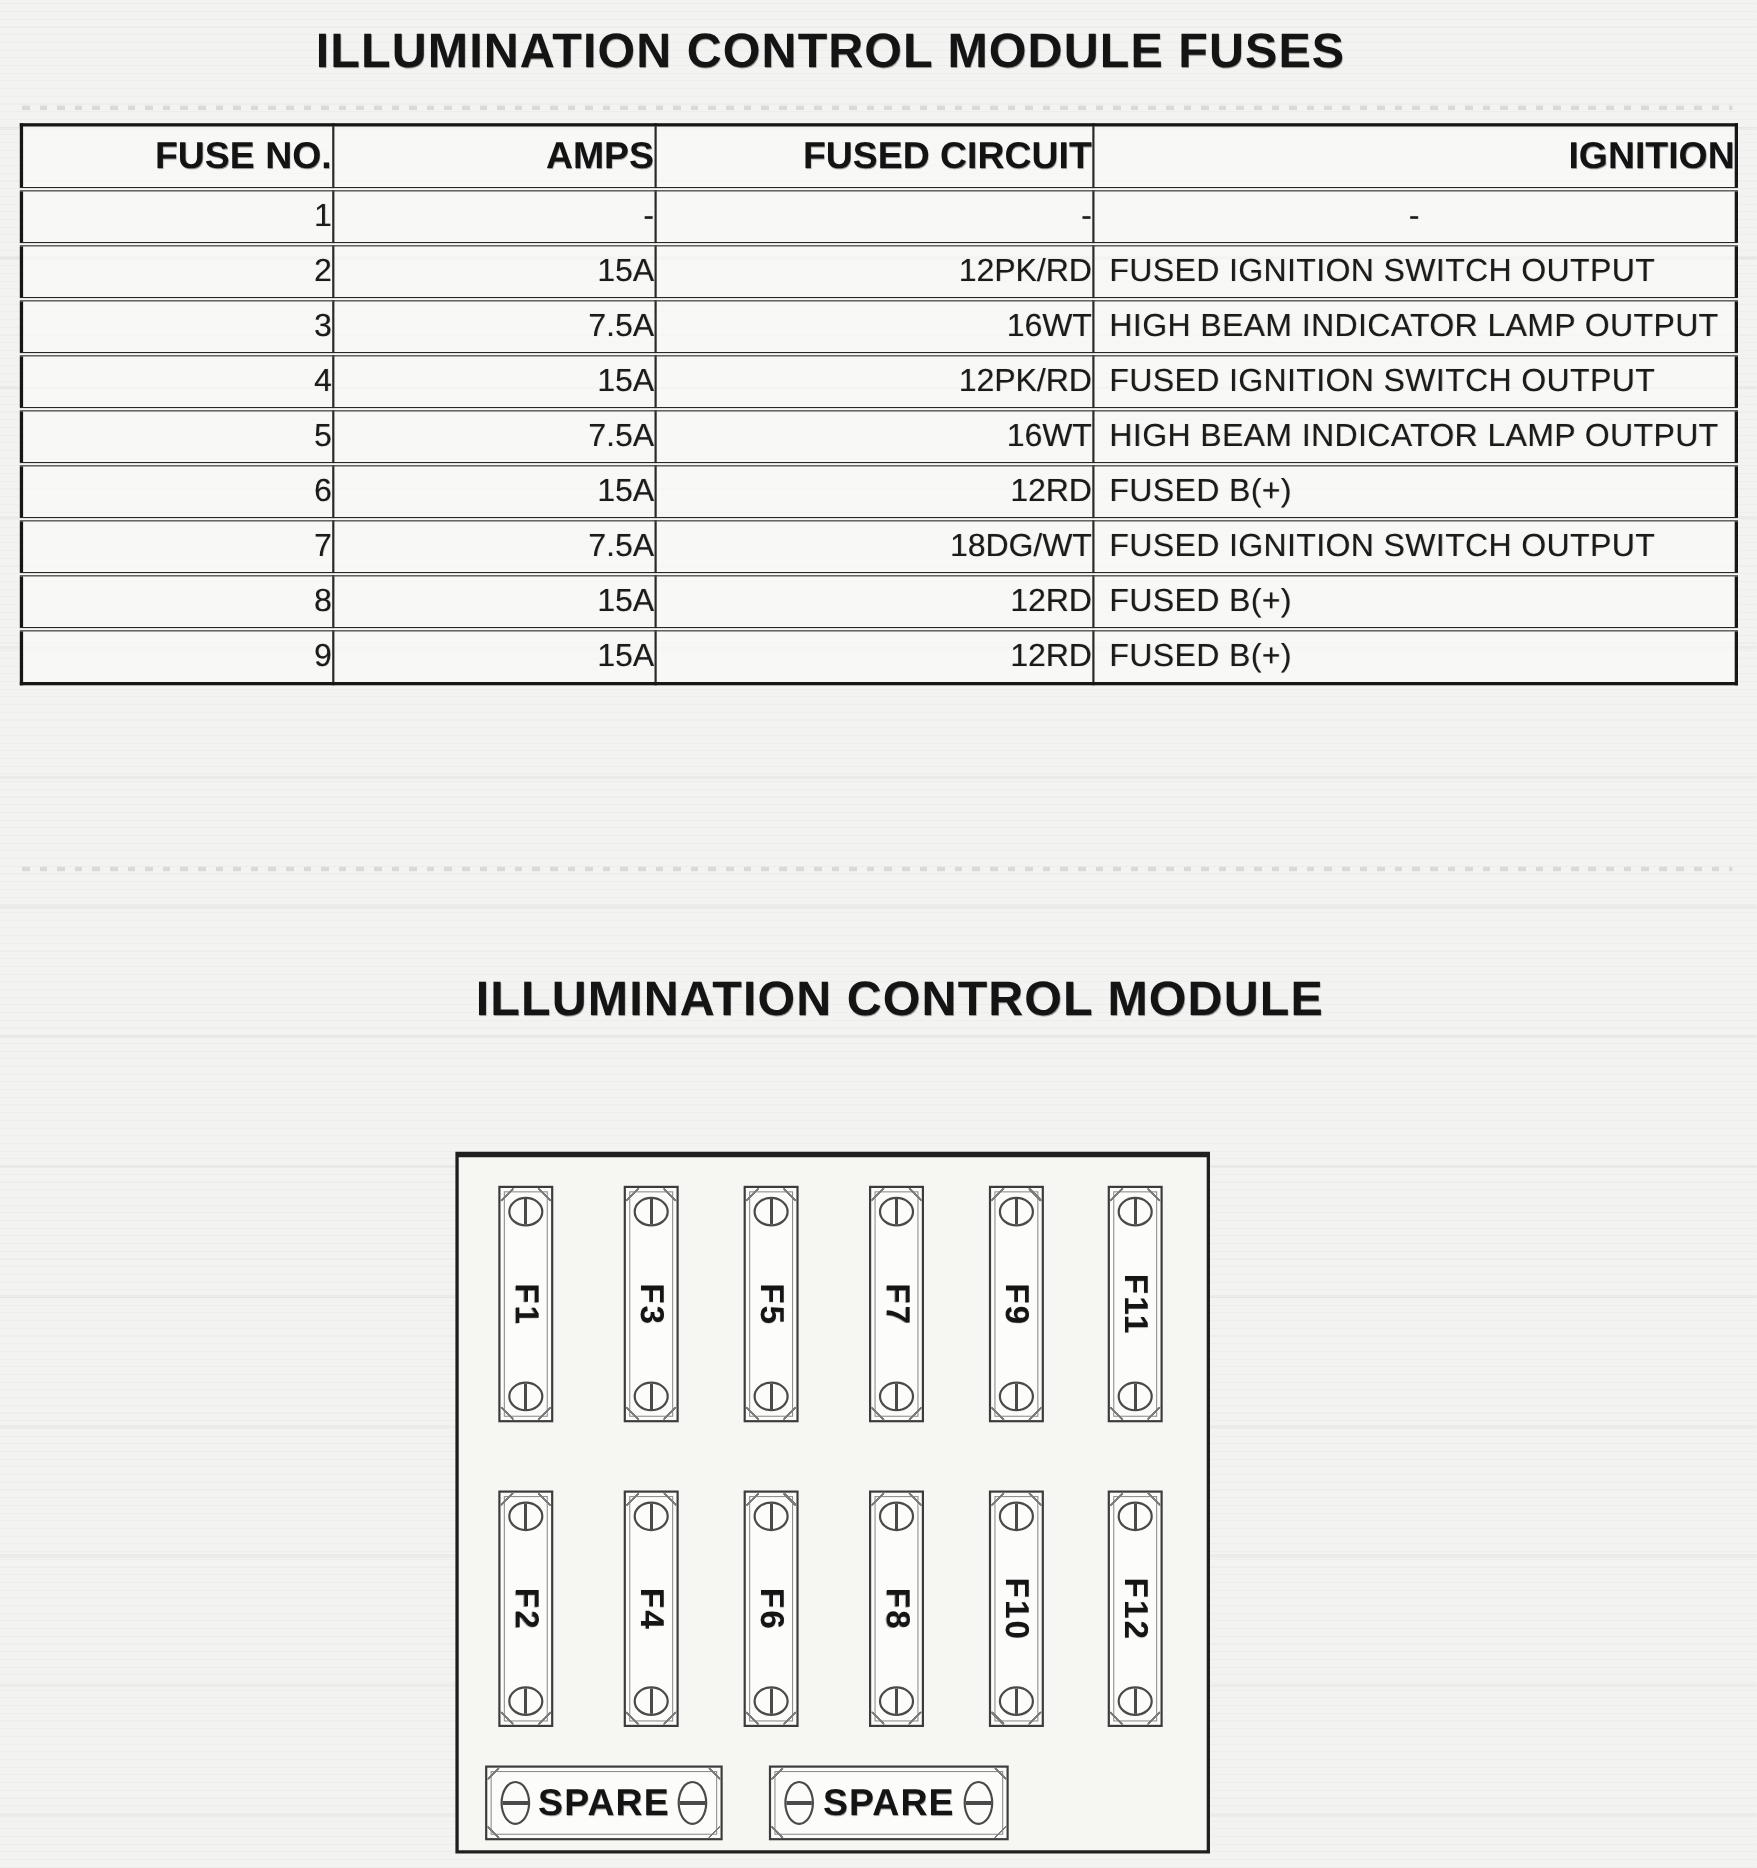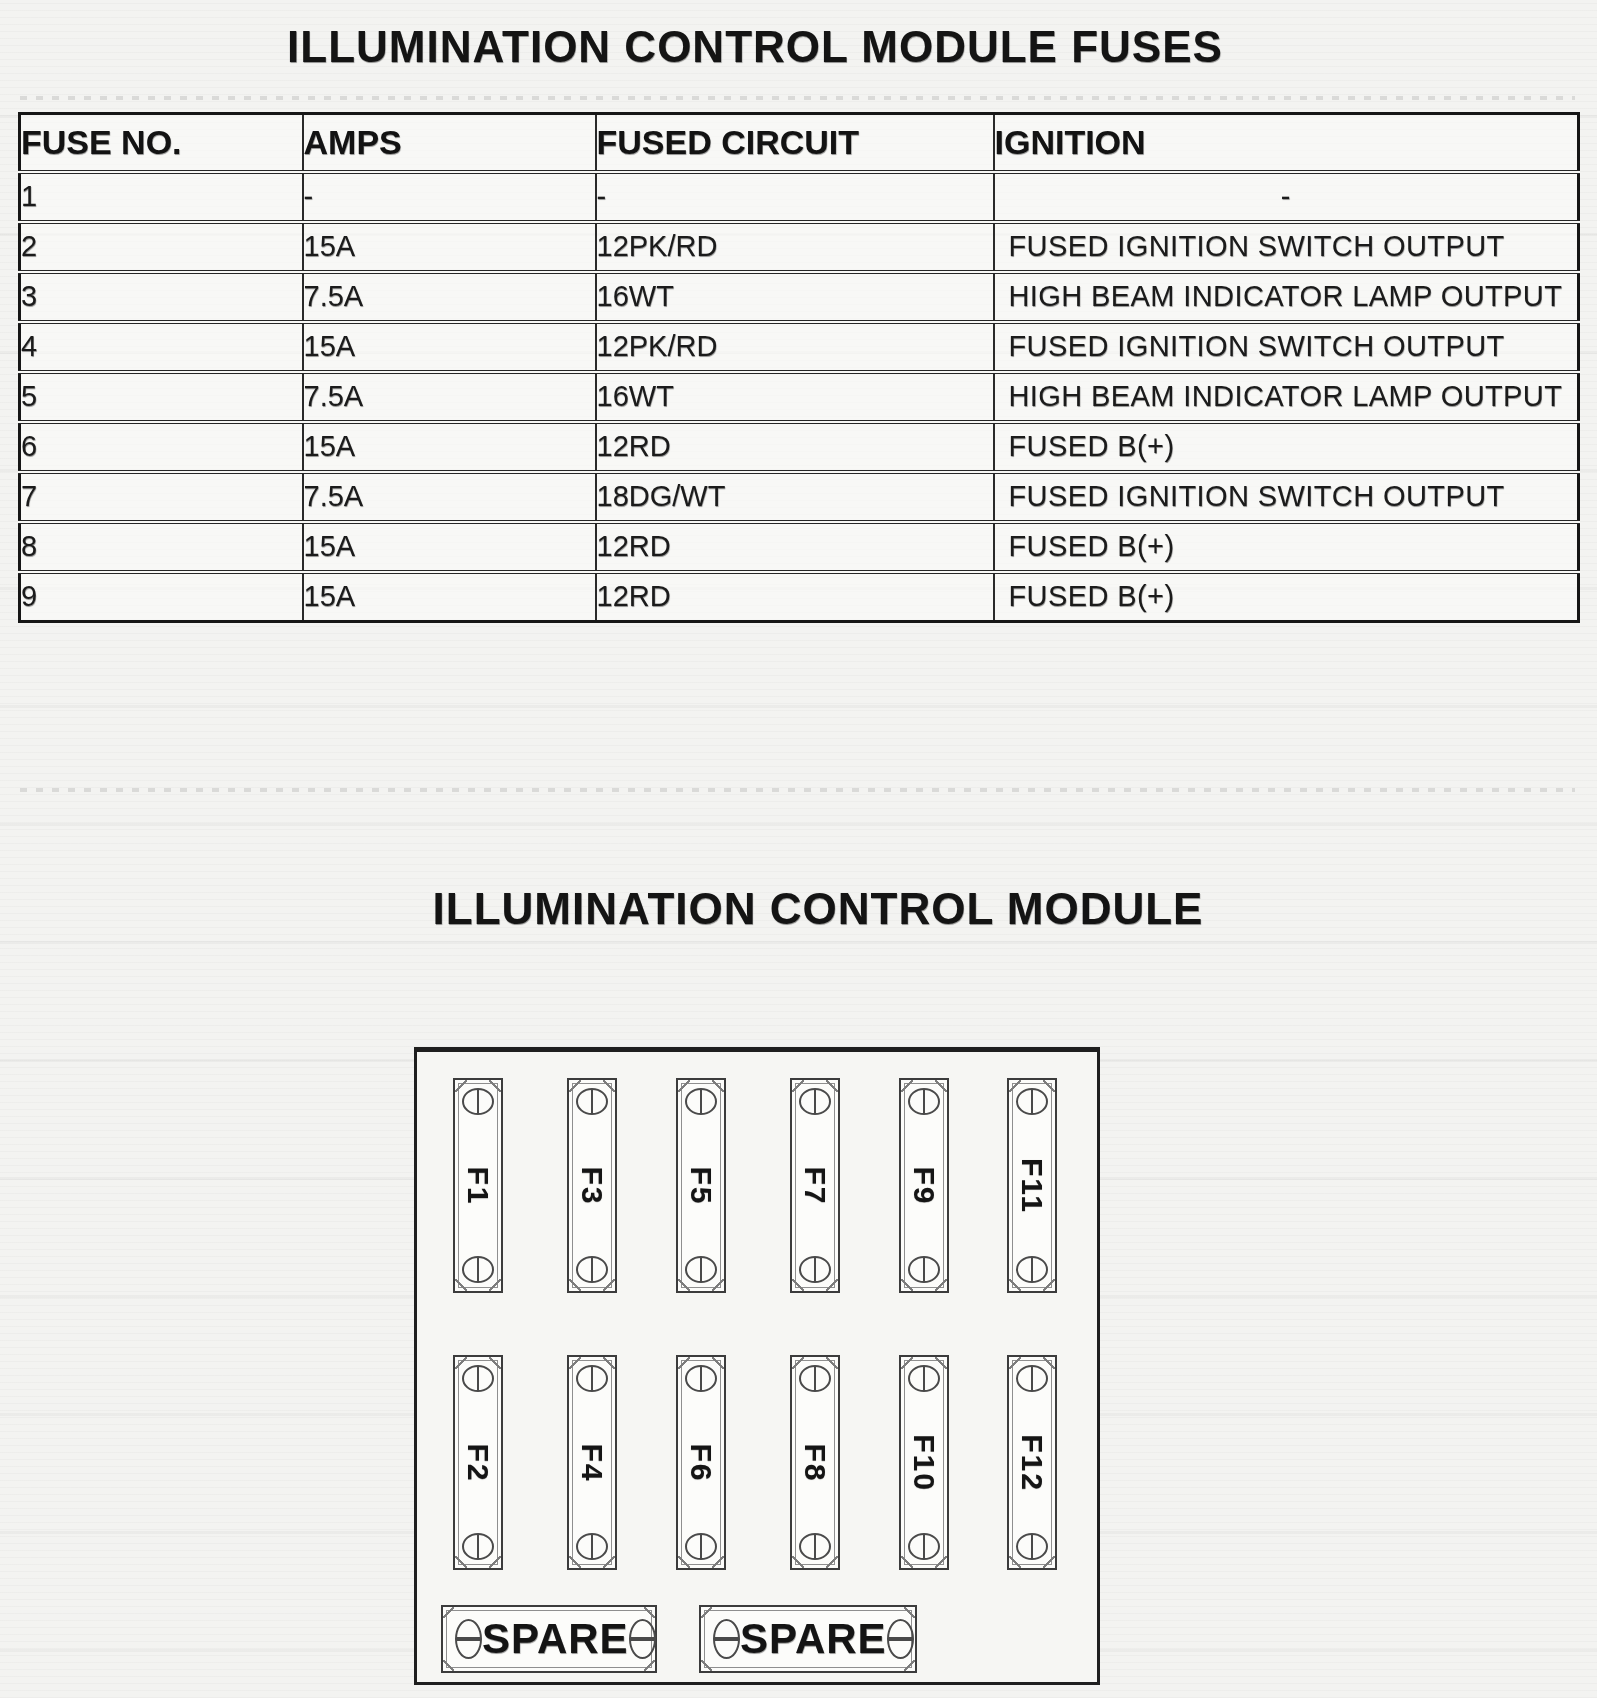--- a/index.html
+++ b/index.html
@@ -28,21 +28,21 @@
   table.fuse-table {
     position:absolute; left:18px; top:112px; width:1562px;
     border-collapse:collapse; table-layout:fixed;
     border:3px solid #161616;
     background:rgba(252,252,250,0.6);
   }
   .fuse-table td, .fuse-table th {
     border-left:2px solid #2a2a2a;
     vertical-align:middle;
     font-size:29px; font-weight:400;
-    text-align:left;
+    text-align:right;
     overflow:hidden; white-space:nowrap;
   }
   .fuse-table tr { border-top:4px double #272727; }
   .fuse-table thead tr { border-top:none; }
   .fuse-table thead th {
     font-size:34px; font-weight:700; height:58px; color:#131313;
   }
   .fuse-table tbody td { height:50px; }
   .fuse-table td.fn { text-align:left; padding-left:14px; letter-spacing:0.4px; }
   .fuse-table td.fn.center { text-align:center; padding-left:0; }
@@ -106,21 +106,21 @@
       linear-gradient(135deg, transparent 44%, #7c7c7c 44%, #7c7c7c 56%, transparent 56%);
     background-size:11px 11px; background-repeat:no-repeat;
     background-position:top left, top right, bottom left, bottom right;
   }
   .sscrew {
     width:27px; height:40px; border:2px solid #4a4a4a; border-radius:50%;
     background:linear-gradient(to bottom, transparent 45%, #4a4a4a 45%, #4a4a4a 55%, transparent 55%);
     flex:0 0 auto; z-index:2;
   }
   .slabel {
-    font-weight:700; font-size:42px; letter-spacing:1px; color:#141414;
+    font-weight:700; font-size:34px; letter-spacing:1px; color:#141414;
     z-index:3; white-space:nowrap;
   }
 </style>
 </head>
 <body>
 
 <h1 class="doc-title ink" id="title-fuses">ILLUMINATION CONTROL MODULE FUSES</h1>
 
 <div class="scan-band" style="left:20px; top:96px;  width:1555px;"></div>
 <div class="scan-band" style="left:20px; top:788px; width:1555px;"></div>

